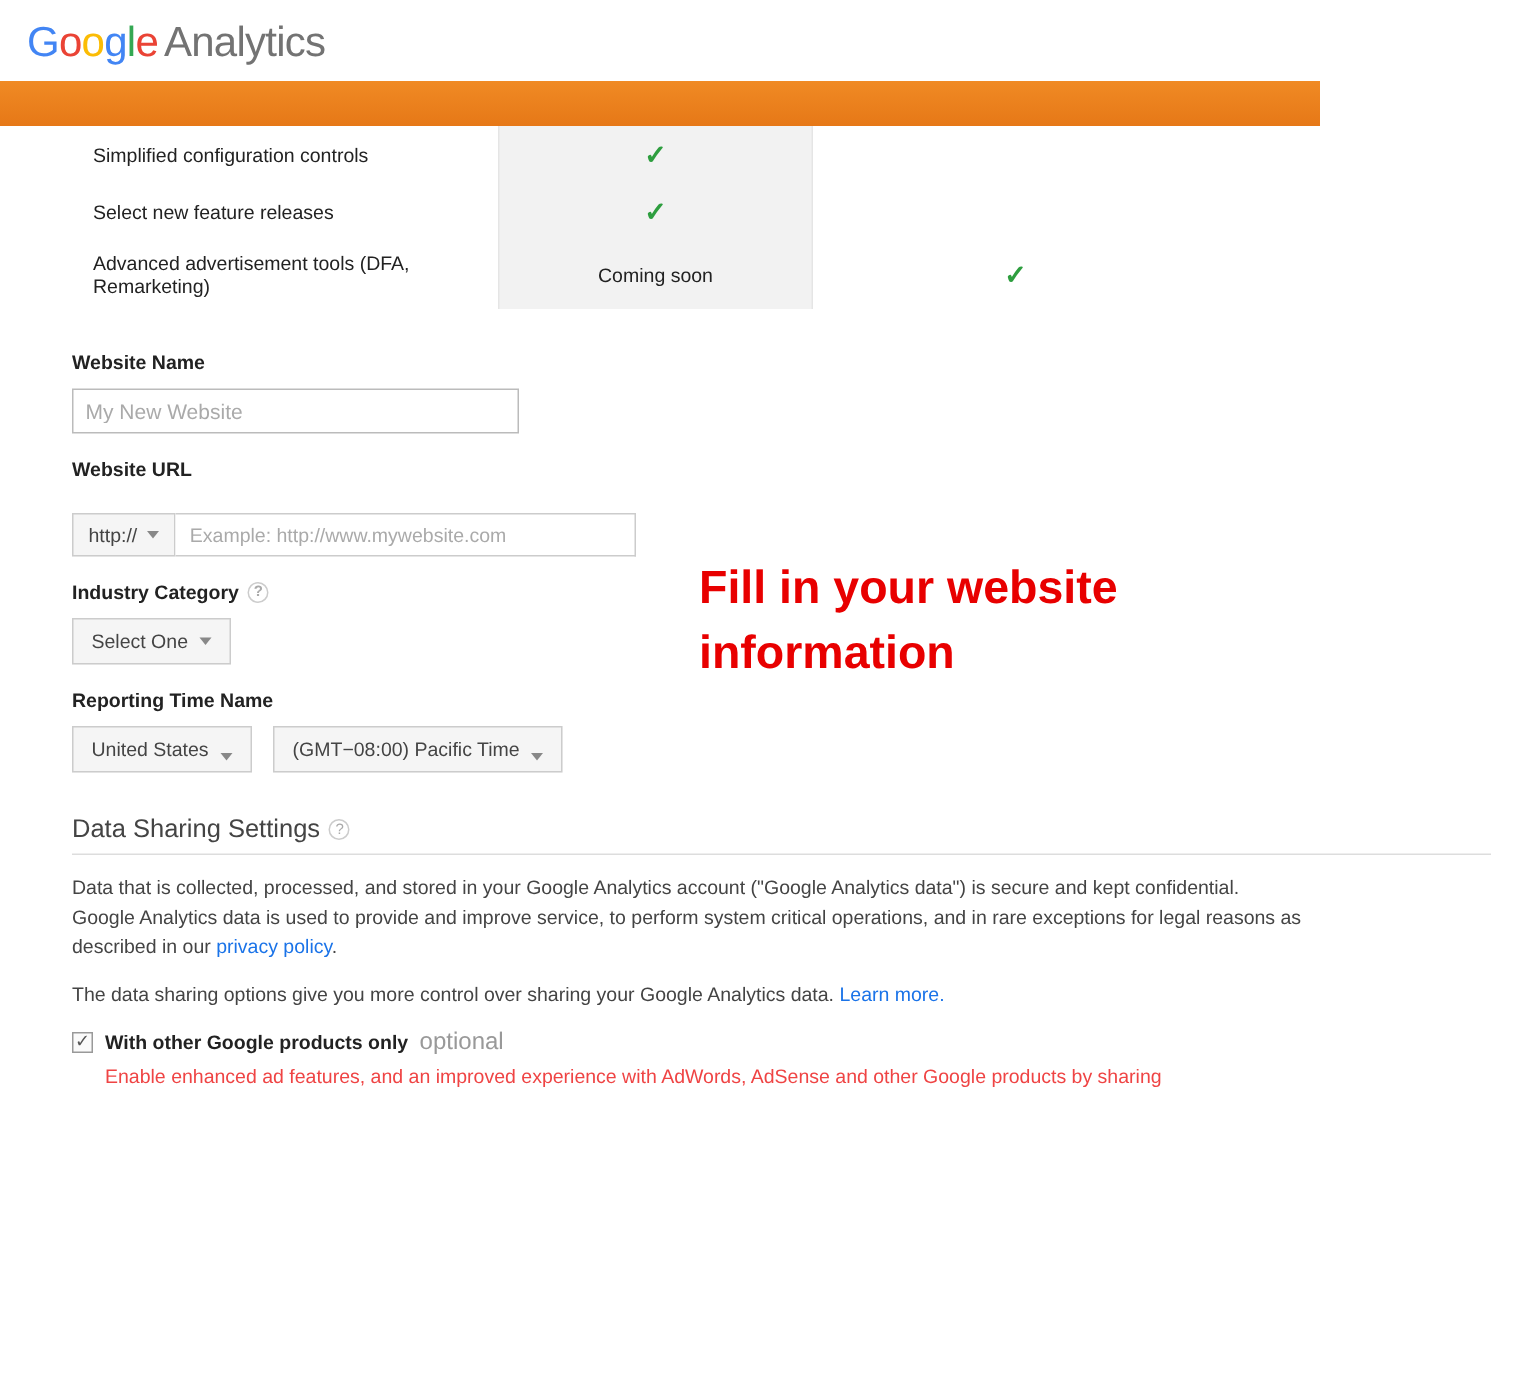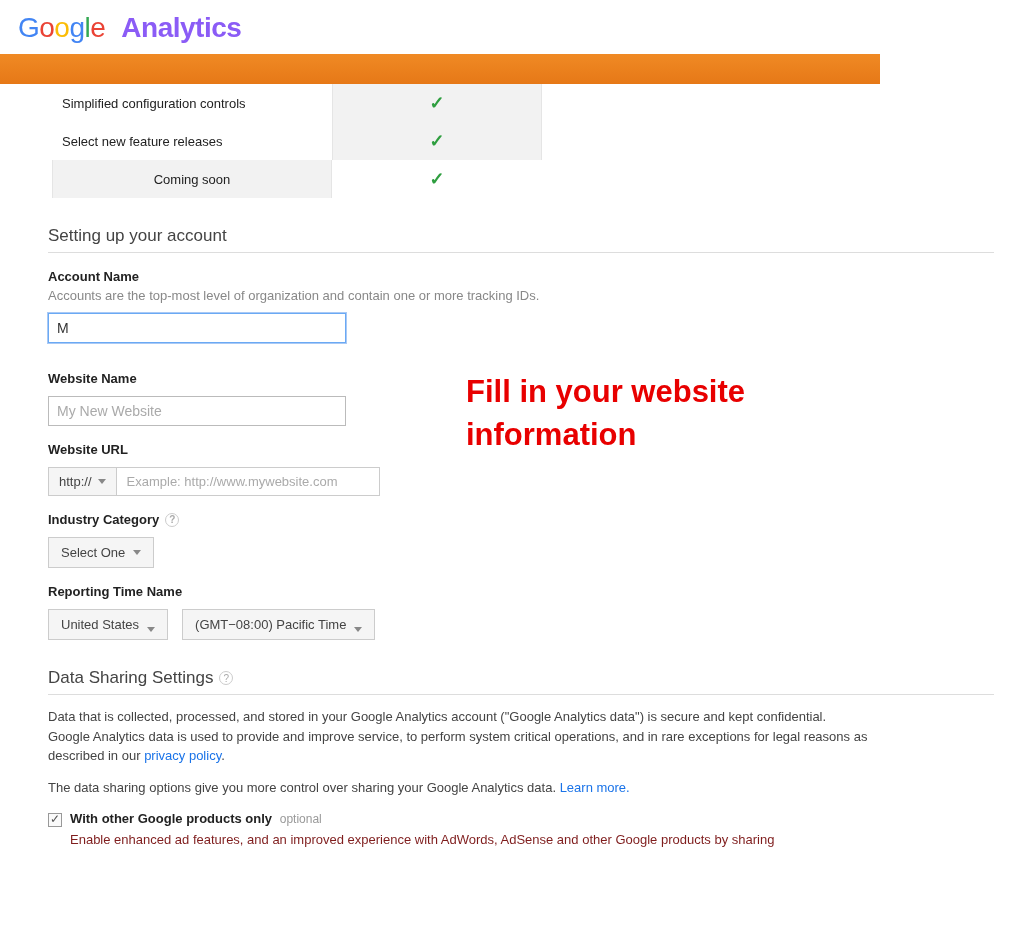--- a/index.html
+++ b/index.html
@@ -17,21 +17,21 @@
     font-size: 28px;
     font-weight: 400;
     letter-spacing: -0.5px;
   }
   .logo .g1 { color: #4285F4; font-weight: 500; }
   .logo .g2 { color: #EA4335; font-weight: 500; }
   .logo .g3 { color: #FBBC05; font-weight: 500; }
   .logo .g4 { color: #4285F4; font-weight: 500; }
   .logo .g5 { color: #34A853; font-weight: 500; }
   .logo .g6 { color: #EA4335; font-weight: 500; }
-  .logo .analytics { color: #8b5cf6; font-weight: 700; margin-left: 16px; }
+  .logo .analytics { color: #737373; font-weight: 400; margin-left: 4px; }
   .orange-bar {
     height: 30px;
     width: 880px;
     background: linear-gradient(#f08a24, #e67817);
   }
   .content {
     padding: 0 30px 20px 48px;
   }
   
   .feature-table {
@@ -97,22 +97,22 @@
     font-size: 14px;
     color: #333;
   }
   .text-input.focused {
     border: 1px solid #6aa9f4;
     outline: 1px solid #a9c9f5;
   }
   .text-input::placeholder { color: #aaa; }
   .url-group {
     display: flex;
-    margin-top: 10px;
-    width: 332px;
+    margin-top: 22px;
+    width: 376px;
   }
   .url-scheme {
     display: flex;
     align-items: center;
     gap: 6px;
     background: #f5f5f5;
     border: 1px solid #ccc;
     padding: 6px 10px;
     font-size: 13px;
     color: #444;
@@ -188,28 +188,28 @@
     top: -2px; left: 1px;
     font-size: 12px;
     color: #555;
   }
   .checkbox-label {
     font-size: 13px;
     font-weight: bold;
     color: #222;
   }
   .optional-tag {
-    font-size: 12px;
+    font-size: 16px;
     color: #999;
     font-weight: normal;
     margin-left: 4px;
   }
   .checkbox-desc {
     font-size: 13px;
-    color: #7f1d1d;
+    color: #ef4444;
     margin-top: 4px;
     line-height: 1.5;
     max-width: 780px;
   }
   .annotation {
     position: absolute;
     color: #e80000;
     font-weight: bold;
     font-size: 31px;
     line-height: 1.4;
@@ -238,34 +238,29 @@
           <span class="check">✓</span>
         </div>
       <div class="ft-cell ft-col3"></div>
 
       <div class="ft-cell">Select new feature releases</div>
       <div class="ft-cell ft-col2">
           <span class="check">✓</span>
         </div>
       <div class="ft-cell ft-col3"></div>
 
+      <div class="ft-cell">Advanced advertisement tools (DFA, Remarketing)</div>
       <div class="ft-cell ft-col2">
           <span>Coming soon</span>
         </div>
       <div class="ft-cell ft-col3">
           <span class="check">✓</span>
         </div>
     </div>
 
-    <div class="section">
-      <div class="section-title">Setting up your account</div>
-      <div class="field-label">Account Name</div>
-      <div class="field-help">Accounts are the top-most level of organization and contain one or more tracking IDs.</div>
-      <input class="text-input focused" type="text" value="M" style="">
-    </div>
 
     <div class="section">
 
       <div class="field-label">Website Name</div>
       <input class="text-input" type="text" placeholder="My New Website" style="">
 
       <div class="field-label">Website URL</div>
       <div class="url-group">
         <div class="url-scheme">
           <span>http://</span>

